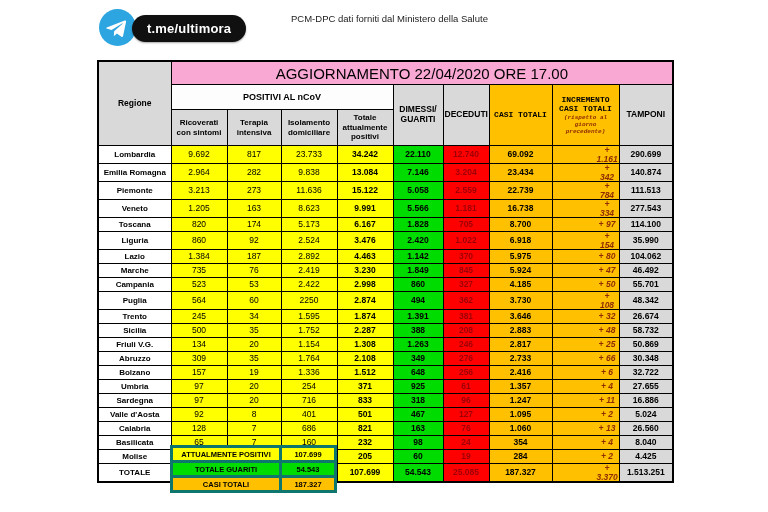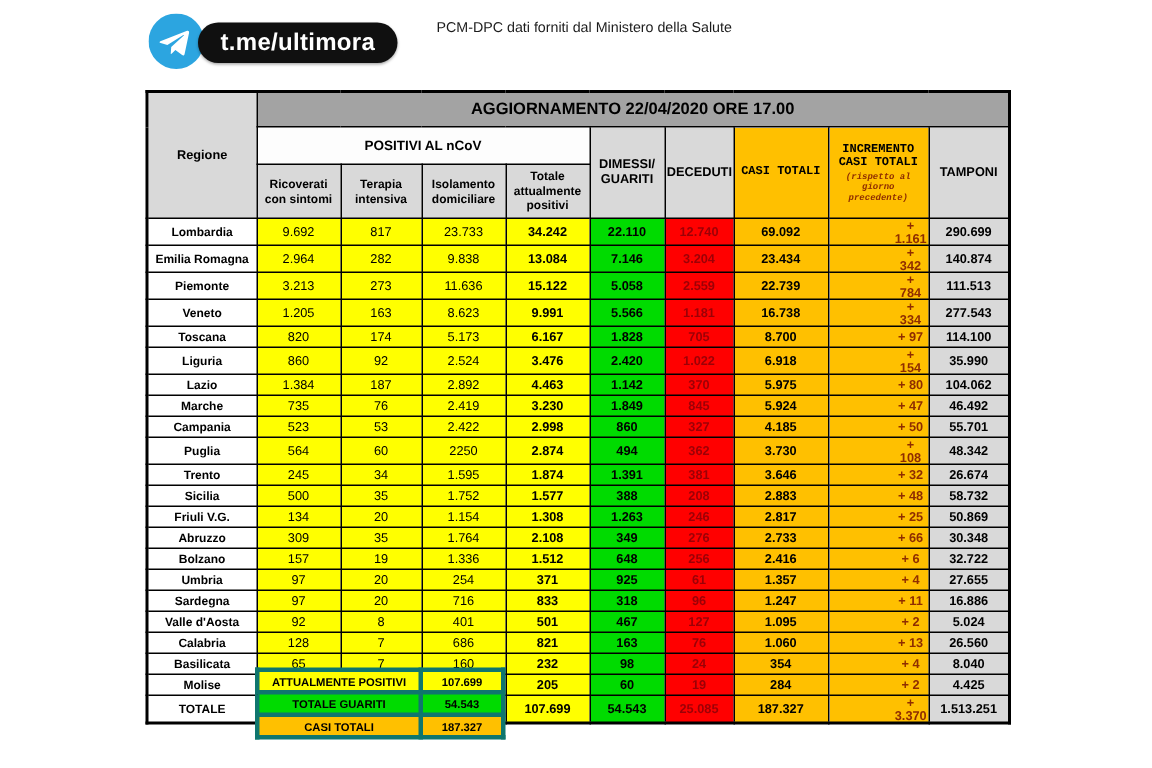--- a/index.html
+++ b/index.html
@@ -6,50 +6,50 @@
   .page{
     position:relative; width:768px; height:512px; background:#ffffff;
     font-family:"Liberation Sans", sans-serif; overflow:hidden;
   }
   
   .tg-logo{position:absolute; left:99px; top:9px; width:37px; height:37px;}
   .pill{
     position:absolute; left:132px; top:15px; height:27px;
     background:#101010; color:#ffffff; border-radius:14px;
     display:flex; align-items:center; padding:0 15px;
-    font-size:16px; font-weight:bold; letter-spacing:.2px;
+    font-size:13px; font-weight:bold; letter-spacing:.2px;
     box-shadow:0 1px 2px rgba(0,0,0,.35);
   }
   .source{
     position:absolute; left:291px; top:13px;
     font-size:9.5px; color:#1c1c1c;
   }
   
   table{border-collapse:collapse; table-layout:fixed;}
   .main{
     position:absolute; left:97px; top:60px; width:575px;
     border:2px solid #000;
   }
   .main th,.main td{
     border:1px solid #000; padding:0 1px; text-align:center;
     vertical-align:middle; overflow:hidden; color:#000;
   }
-  .main th.title{height:22px; font-size:11px; font-weight:bold; background:#a3a3a3;}
+  .main th.title{height:22px; font-size:15px; font-weight:normal; background:#f9a8d4;}
   .main th.grp{height:24px; font-size:9px; font-weight:bold; background:#fdfdfd;}
   .main th.sub{height:35px; font-size:8px; font-weight:bold; line-height:1.18; background:var(--gray,#D9D9D9);}
   .main th.hg{font-size:8.5px; font-weight:bold; background:var(--gray,#D9D9D9); line-height:1.15;}
   .main th.ho{font-size:8px; font-weight:bold; background:var(--orange,#FFC000); line-height:1.2;font-family:Liberation Mono, monospace;}
   .main th .note{font-size:6px; font-style:italic; font-weight:bold; color:var(--dark_red,#8F2D00); line-height:1.15; margin-top:1px;}
   .main td{height:13px; font-size:8.5px; line-height:1;}
   .main td.rg{background:#ffffff; font-weight:bold; font-size:8px;}
   .main td.y{background:var(--yellow,#FFFF00);}
   .main td.g{background:var(--green,#00DB00); font-weight:bold;}
   .main td.r{background:var(--red,#FF0000); color:var(--dark_red_num,#9C0006); font-weight:bold;}
   .main td.o{background:var(--orange,#FFC000); font-weight:bold;}
-  .main td.i{background:var(--orange,#FFC000); color:var(--dark_red,#8F2D00); font-weight:bold;padding-left:44px;}
+  .main td.i{background:var(--orange,#FFC000); color:var(--dark_red,#8F2D00); font-style:italic; font-weight:bold;padding-left:44px;}
   .main td.t{background:var(--gray,#D9D9D9); font-weight:bold;}
   .main td.b{font-weight:bold;}
   .main tr.totale td{font-weight:bold;}
   
   .summary{
     position:absolute; left:170px; top:445px; width:164px;
     border:2px solid #000;
   }
   .summary td{
     border:3px solid #0f766e; height:12px; text-align:center;
@@ -243,21 +243,21 @@
           <td class="r">381</td>
           <td class="o">3.646</td>
           <td class="i">+ 32</td>
           <td class="t">26.674</td>
         </tr>
         <tr class="">
           <td class="rg">Sicilia</td>
           <td class="y">500</td>
           <td class="y">35</td>
           <td class="y">1.752</td>
-          <td class="y b">1.577</td>
+          <td class="y b">2.287</td>
           <td class="g">388</td>
           <td class="r">208</td>
           <td class="o">2.883</td>
           <td class="i">+ 48</td>
           <td class="t">58.732</td>
         </tr>
         <tr class="">
           <td class="rg">Friuli V.G.</td>
           <td class="y">134</td>
           <td class="y">20</td>

